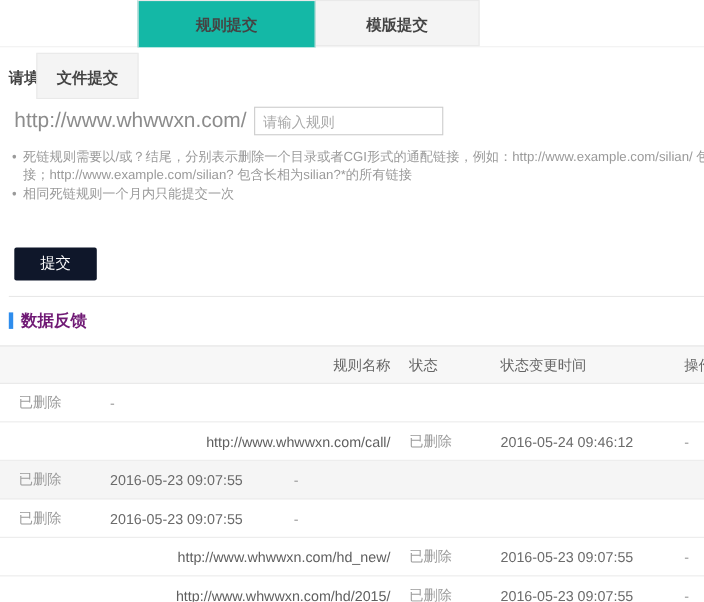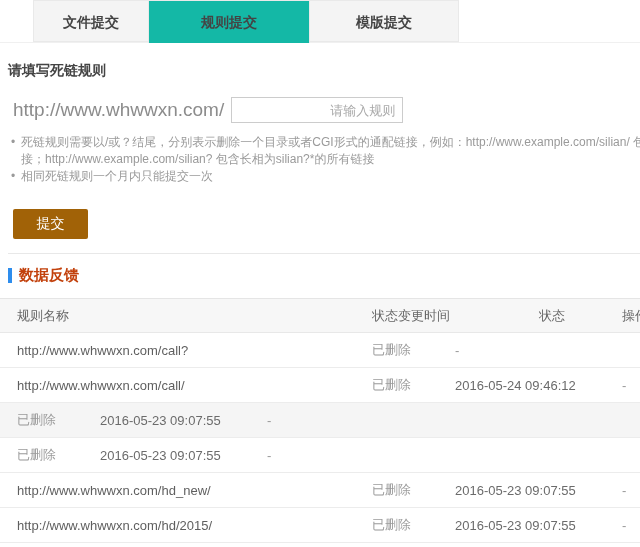--- a/index.html
+++ b/index.html
@@ -5,57 +5,57 @@
   * { margin:0; padding:0; box-sizing:border-box; }
   html,body { width:640px; height:547px; overflow:hidden; background:#fff;
     font-family:"Liberation Sans","DejaVu Sans",sans-serif; }
   .page { width:702px; }
 
   
   .tabbar { display:flex; height:43px; padding-left:33px; position:relative; }
   .tabbar::after { content:""; position:absolute; left:0; right:62px; bottom:0; height:1px; background:#f0f0f0; }
   .tab { height:42px; line-height:42px; text-align:center; font-size:14px; font-weight:bold; color:#444;
     background:#f4f4f4; border:1px solid #e9e9e9; margin-left:-1px; position:relative; cursor:pointer; }
-  .tab.t1 { width:116px; margin-left:0; }
+  .tab.t1 { width:93px; margin-left:0;margin-top:48px; }
   .tab.t2 { width:162px; }
   .tab.t3 { width:150px; }
   .tab.active { background:#14b8a6; height:43px; border-bottom:none; z-index:2; }
 
   
   .form-head { margin:19px 0 0 8px; font-size:14px; font-weight:bold; color:#444; }
   .form-row { display:flex; align-items:center; margin:17px 0 0 13px; }
   .url-prefix { font-size:19px; color:#8c8c8c; }
   .rule-input { margin-left:7px; width:172px; height:26px; border:1px solid #ccc; padding:0 7px;
-    font-size:13px; color:#555; outline:none;text-align:right; }
+    font-size:13px; color:#555; outline:none; }
   .rule-input::placeholder { color:#a9a9a9; }
 
   .notes { margin:11px 0 0 11px; list-style:none; }
   .notes li { position:relative; padding-left:10px; font-size:12px; color:#9a9a9a; line-height:17px; }
   .notes li::before { content:"•"; position:absolute; left:0; top:0; color:#9a9a9a; }
   .notes .ln { white-space:nowrap; }
 
-  .submit-btn { display:block; margin:24px 0 0 13px; width:75px; height:30px; background:#a16207;
+  .submit-btn { display:block; margin:40px 0 0 13px; width:75px; height:30px; background:#0f172a;
     color:#fff; font-size:14px; border:none; border-radius:2px; cursor:pointer;
     font-family:"Liberation Sans","DejaVu Sans",sans-serif; }
 
   .divider { border-top:1px solid #e8e8e8; margin:14px 8px 0 8px; width:684px; }
 
   
   .sec-head { display:flex; align-items:center; margin:12px 0 0 8px; }
   .sec-bar { width:4px; height:15px; background:#2e8ded; }
-  .sec-title { margin-left:7px; font-size:15px; font-weight:bold; color:#c2410c; }
+  .sec-title { margin-left:7px; font-size:15px; font-weight:bold; color:#701a75; }
 
   .tbl { margin-top:13px; width:702px; }
   .tr { display:flex; align-items:center; height:35px; }
   .tr.head { background:#f7f7f7; border-top:1px solid #e5e5e5; border-bottom:1px solid #e8e8e8;
     color:#666; }
   .tr.body { border-bottom:1px solid #ececec; color:#5f5f5f; }
   .tr.body.alt { background:#f5f5f5; }
   .td { font-size:13px; }
-  .td.c-rule   { width:355px; padding-left:17px; }
+  .td.c-rule   { width:355px; padding-left:17px;text-align:right; }
   .td.c-status { width:83px;  padding-left:17px; }
   .td.c-time   { width:167px; padding-left:17px; }
   .td.c-action { width:97px;  padding-left:17px; }
   .tr.body .c-status { color:#9b9b9b; }
   .tr.body .c-time   { color:#6b6b6b; }
   .tr.body .c-action { color:#999; }
 </style>
 </head>
 <body>
 
@@ -92,27 +92,26 @@
 
   <div>
     <div class="sec-head">
       <span class="sec-bar"></span>
       <span class="sec-title">数据反馈</span>
     </div>
 
     <div class="tbl">
       <div class="tr head">
         <div class="td c-rule">规则名称</div>
+        <div class="td c-status">状态</div>
         <div class="td c-time">状态变更时间</div>
-        <div class="td c-status">状态</div>
         <div class="td c-action">操作</div>
       </div>
 
       <div class="tr body">
-        <div class="td c-rule">http://www.whwwxn.com/call?</div>
         <div class="td c-status">已删除</div>
         <div class="td c-action">-</div>
       </div>
       <div class="tr body">
         <div class="td c-rule">http://www.whwwxn.com/call/</div>
         <div class="td c-status">已删除</div>
         <div class="td c-time">2016-05-24 09:46:12</div>
         <div class="td c-action">-</div>
       </div>
       <div class="tr body alt">

